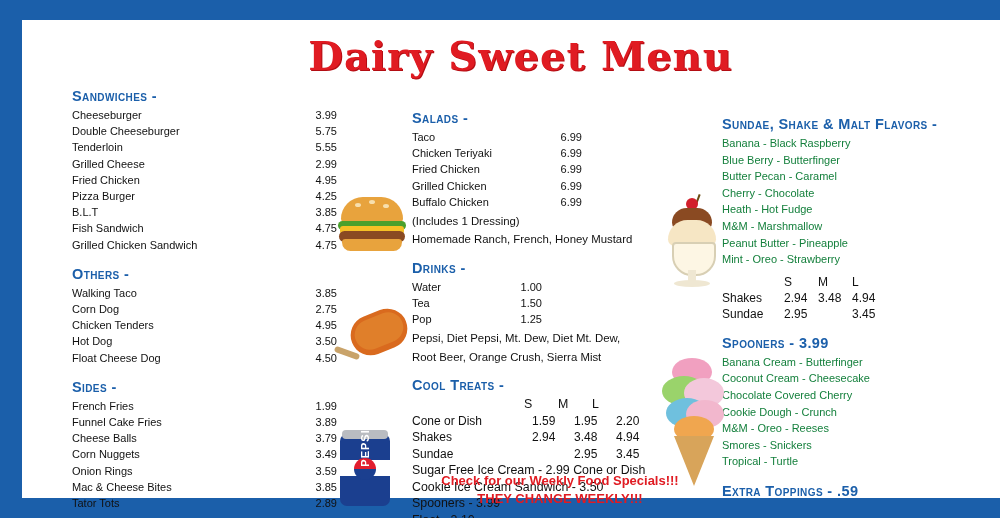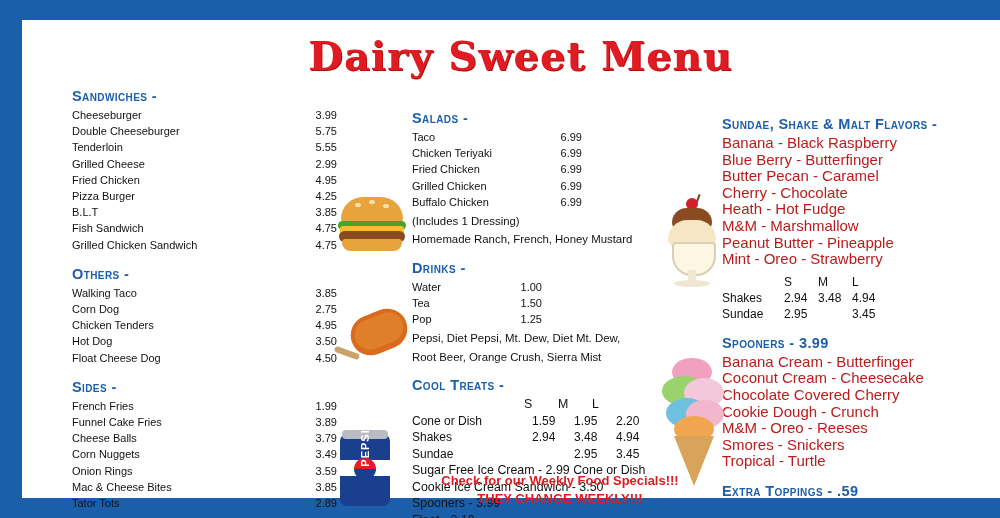--- a/index.html
+++ b/index.html
@@ -52,21 +52,21 @@
     line-height:16.2px;
   }
   .row .n{padding-right:10px;white-space:nowrap;}
   .row .p{white-space:nowrap;}
   .r-salad{width:170px;}
   .r-drink{width:130px;}
   .note{
     font-size:11.4px;color:#111;line-height:14.4px;margin-top:4px;
   }
   .plain{font-size:12.4px;color:#111;line-height:16.4px;}
-  .flav{font-size:15px;color:#b91c1c;line-height:16.6px;}
+  .flav{font-size:11px;color:#15803d;line-height:16.6px;}
 
   
   .ct-head{
     display:flex;font-size:12.4px;color:#111;line-height:16.4px;
   }
   .ct-head .lbl{width:112px;}
   .ct-head .c{width:34px;text-align:left;}
   .ct-row{display:flex;font-size:12px;color:#111;line-height:16.6px;}
   .ct-row .lbl{width:112px;}
   .ct-row .c{width:34px;margin-left:8px;}

